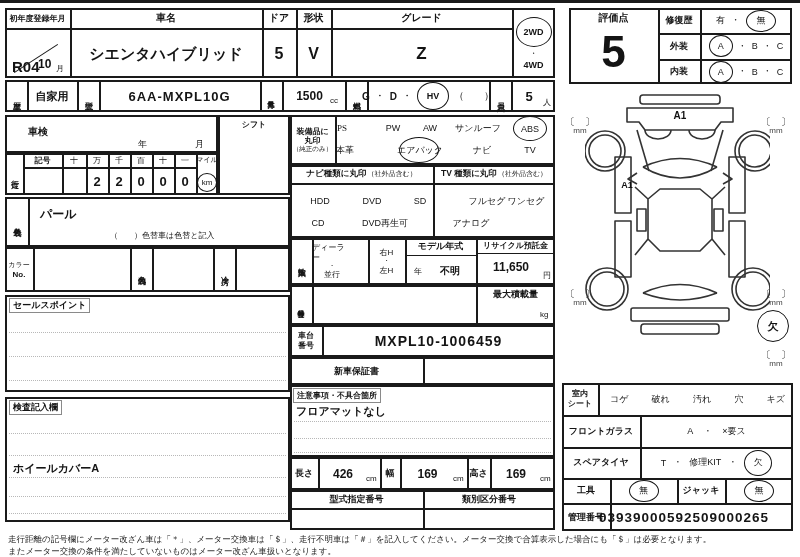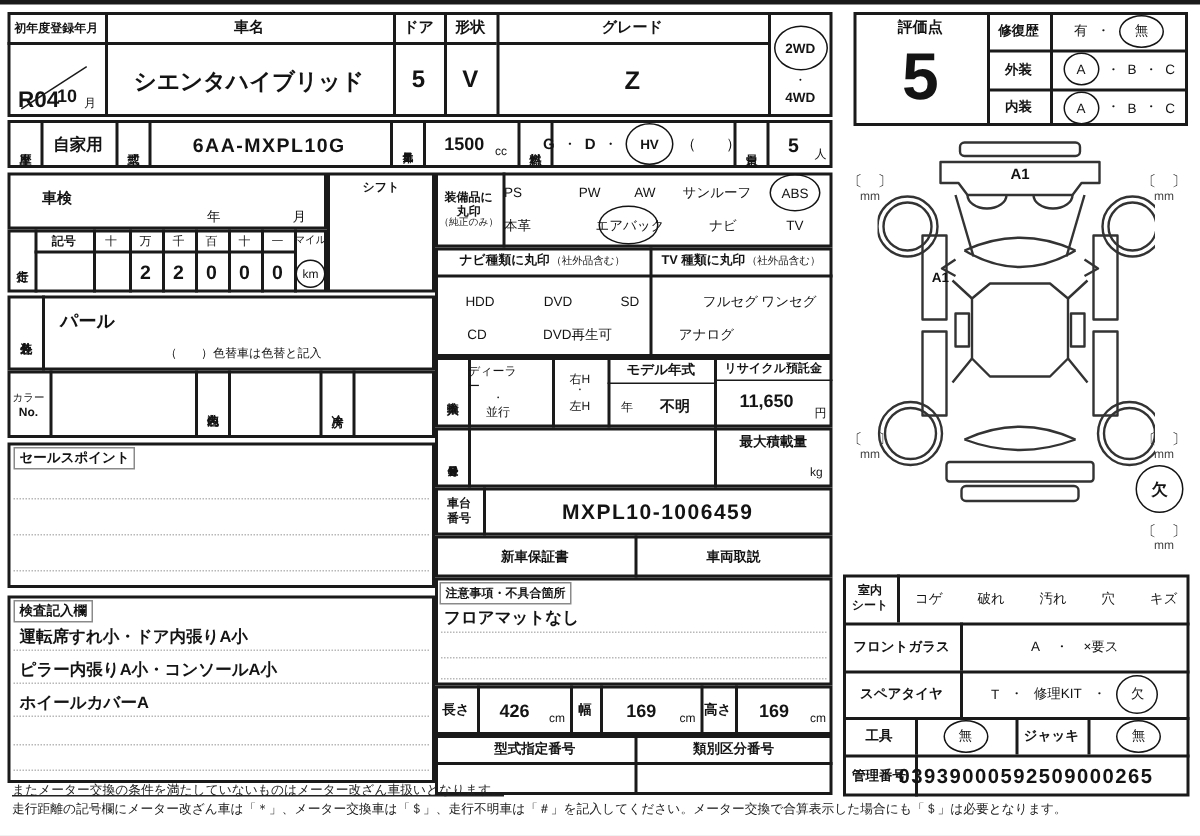--- a/index.html
+++ b/index.html
@@ -151,37 +151,35 @@
   <div class="c vl" style="left:235px;top:247px;height:45px;"></div>
 
   <div class="c bx" style="left:5px;top:295px;width:285px;height:97px;"></div>
   <div class="c tab" style="left:9px;top:298px;">セールスポイント</div>
   <div class="c dotl" style="left:9px;top:332px;width:277px;"></div>
   <div class="c dotl" style="left:9px;top:356px;width:277px;"></div>
   <div class="c dotl" style="left:9px;top:380px;width:277px;"></div>
 
   <div class="c bx" style="left:5px;top:397px;width:285px;height:125px;"></div>
   <div class="c tab" style="left:9px;top:400px;">検査記入欄</div>
-  <div class="c hd" style="left:13px;top:417px;font-size:11px;">運転席すれ小・ドア内張りA小</div>
   <div class="c dotl" style="left:9px;top:433px;width:277px;"></div>
-  <div class="c hd" style="left:13px;top:439px;font-size:11px;">ピラー内張りA小・コンソールA小</div>
   <div class="c dotl" style="left:9px;top:455px;width:277px;"></div>
   <div class="c hd" style="left:13px;top:461px;font-size:11px;">ホイールカバーA</div>
   <div class="c dotl" style="left:9px;top:477px;width:277px;"></div>
   <div class="c dotl" style="left:9px;top:496px;width:277px;"></div>
   <div class="c dotl" style="left:9px;top:513px;width:277px;"></div>
 
   <div class="c bx" style="left:290px;top:115px;width:265px;height:50px;"></div>
   <div class="c col" style="left:290px;top:115px;width:45px;height:50px;line-height:1.15;">
     <span class="hd" style="font-size:8px;">装備品に</span>
     <span class="hd" style="font-size:8px;">丸印</span>
     <span style="font-size:6.5px;">（純正のみ）</span>
   </div>
   <div class="c vl" style="left:335px;top:115px;height:50px;"></div>
-  <div class="c flex" style="left:330px;top:121px;width:24px;height:14px;font-size:9px;">PS</div>
+  <div class="c flex" style="left:330px;top:121px;width:24px;height:14px;font-size:9px;font-family:Liberation Serif, serif;">PS</div>
   <div class="c flex" style="left:381px;top:121px;width:24px;height:14px;font-size:9px;">PW</div>
   <div class="c flex" style="left:418px;top:121px;width:24px;height:14px;font-size:9px;">AW</div>
   <div class="c flex" style="left:452px;top:121px;width:52px;height:14px;font-size:9px;">サンルーフ</div>
   <div class="c circ" style="left:513px;top:116px;width:34px;height:25px;font-size:9px;">ABS</div>
   <div class="c flex" style="left:329px;top:143px;width:32px;height:14px;font-size:9px;">本革</div>
   <div class="c flex" style="left:394px;top:143px;width:52px;height:14px;font-size:9px;">エアバック</div>
   <div class="c ell" style="left:399px;top:137px;width:40px;height:26px;"></div>
   <div class="c flex" style="left:466px;top:143px;width:32px;height:14px;font-size:9px;">ナビ</div>
   <div class="c flex" style="left:514px;top:143px;width:32px;height:14px;font-size:9px;">TV</div>
 
@@ -243,21 +241,20 @@
   <div class="c col" style="left:290px;top:325px;width:32px;height:32px;line-height:1.2;">
     <span class="hd" style="font-size:8px;">車台</span>
     <span class="hd" style="font-size:8px;">番号</span>
   </div>
   <div class="c vl" style="left:322px;top:325px;height:32px;"></div>
   <div class="c flex hd" style="left:322px;top:325px;width:233px;height:32px;font-size:14px;letter-spacing:1px;">MXPL10-1006459</div>
 
   <div class="c bx" style="left:290px;top:357px;width:265px;height:28px;"></div>
   <div class="c vl" style="left:423px;top:357px;height:28px;"></div>
   <div class="c flex hd" style="left:290px;top:357px;width:133px;height:28px;font-size:9px;">新車保証書</div>
-  <div class="c flex hd" style="left:423px;top:357px;width:132px;height:28px;font-size:9px;">車両取説</div>
 
   <div class="c bx" style="left:290px;top:385px;width:265px;height:72px;"></div>
   <div class="c tab" style="left:293px;top:388px;font-size:8px;">注意事項・不具合箇所</div>
   <div class="c hd" style="left:296px;top:404px;font-size:11px;">フロアマットなし</div>
   <div class="c dotl" style="left:294px;top:421px;width:257px;"></div>
   <div class="c dotl" style="left:294px;top:438px;width:257px;"></div>
   <div class="c dotl" style="left:294px;top:452px;width:257px;"></div>
 
   <div class="c bx" style="left:290px;top:457px;width:265px;height:33px;"></div>
   <div class="c flex hd" style="left:290px;top:457px;width:28px;height:33px;font-size:9px;">長さ</div>
@@ -411,14 +408,14 @@
   </div>
   <div class="c flex hd" style="left:677px;top:478px;width:48px;height:25px;font-size:9px;">ジャッキ</div>
   <div class="c flex" style="left:725px;top:478px;width:68px;height:25px;">
     <span class="circ" style="width:28px;height:20px;font-size:9px;">無</span>
   </div>
   <div class="c vl" style="left:610px;top:503px;height:28px;"></div>
   <div class="c flex hd" style="left:562px;top:503px;width:48px;height:28px;font-size:9px;">管理番号</div>
   <div class="c flex hd" style="left:610px;top:503px;width:148px;height:28px;font-size:13.5px;letter-spacing:1px;">03939000592509000265</div>
 
   <div class="c" style="left:8px;top:534px;width:790px;font-size:8.5px;color:#222;">走行距離の記号欄にメーター改ざん車は「＊」、メーター交換車は「＄」、走行不明車は「＃」を記入してください。メーター交換で合算表示した場合にも「＄」は必要となります。</div>
-  <div class="c" style="left:8px;top:521px;width:790px;font-size:8.5px;color:#222;text-decoration:underline;">またメーター交換の条件を満たしていないものはメーター改ざん車扱いとなります。</div>
+  <div class="c" style="left:8px;top:546px;width:790px;font-size:8.5px;color:#222;">またメーター交換の条件を満たしていないものはメーター改ざん車扱いとなります。</div>
 </div>
 
 </body></html>

